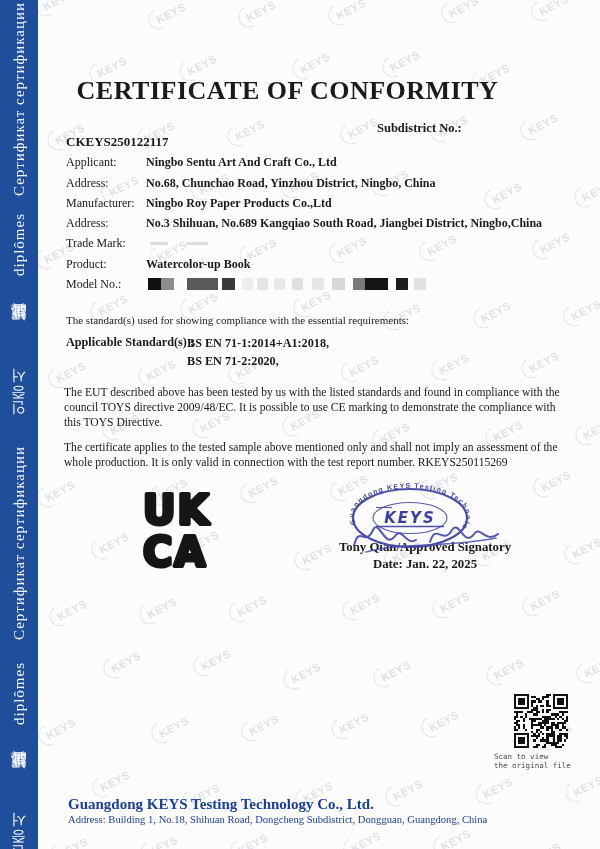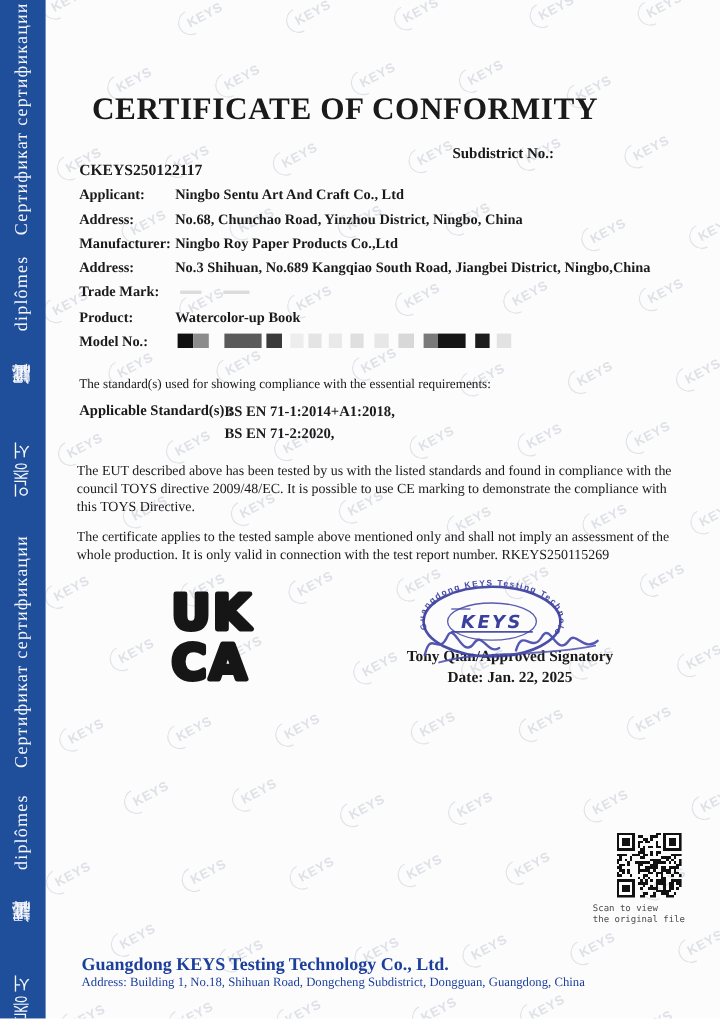--- a/index.html
+++ b/index.html
@@ -34,21 +34,21 @@
   
   .title{
     position:absolute;left:60px;top:76px;width:455px;text-align:center;z-index:2;
     font-size:26px;font-weight:bold;letter-spacing:.5px;
   }
   .cert-no-label{position:absolute;left:377px;top:121px;font-size:12.5px;font-weight:bold;z-index:2;}
   .cert-no{position:absolute;left:66px;top:134px;font-size:13px;font-weight:bold;z-index:2;}
   
   .fields{position:absolute;left:66px;top:150px;width:510px;z-index:2;}
   .frow{display:flex;height:20.3px;align-items:flex-end;position:relative;}
-  .flabel{width:80px;font-size:12px;font-weight:bold;flex:none;}
+  .flabel{width:80px;font-size:12px;font-weight:normal;flex:none;}
   .fvalue{font-size:12px;font-weight:bold;white-space:nowrap;}
   .smudge{position:absolute;background:#dcdcdc;height:3px;border-radius:1px;}
   .sm1{left:84px;bottom:6px;width:18px;}
   .sm2{left:120px;bottom:6px;width:22px;}
   .pix{position:absolute;bottom:2px;height:12px;}
   
   .std-intro{position:absolute;left:66px;top:314px;font-size:11px;z-index:2;}
   .std-label{position:absolute;left:66px;top:335px;font-size:12.2px;font-weight:bold;z-index:2;}
   .std-list{position:absolute;left:187px;top:335px;z-index:2;}
   .std-list div{font-size:12.2px;font-weight:bold;line-height:17.6px;}

